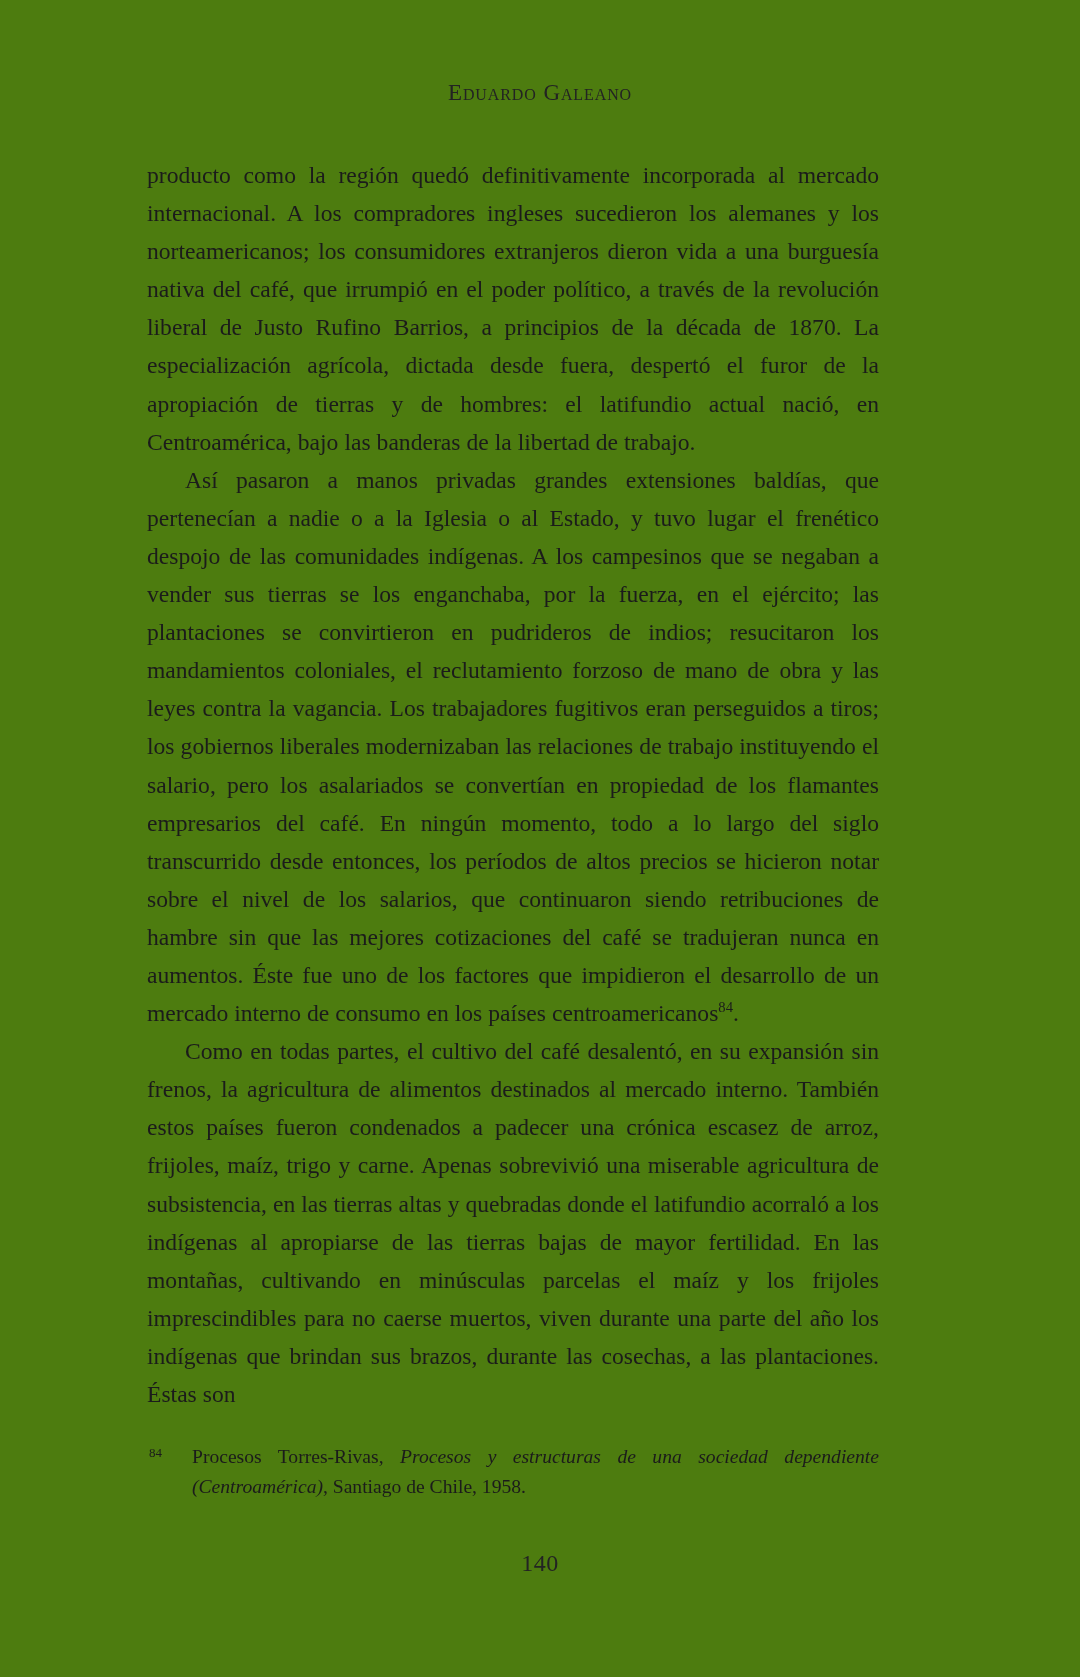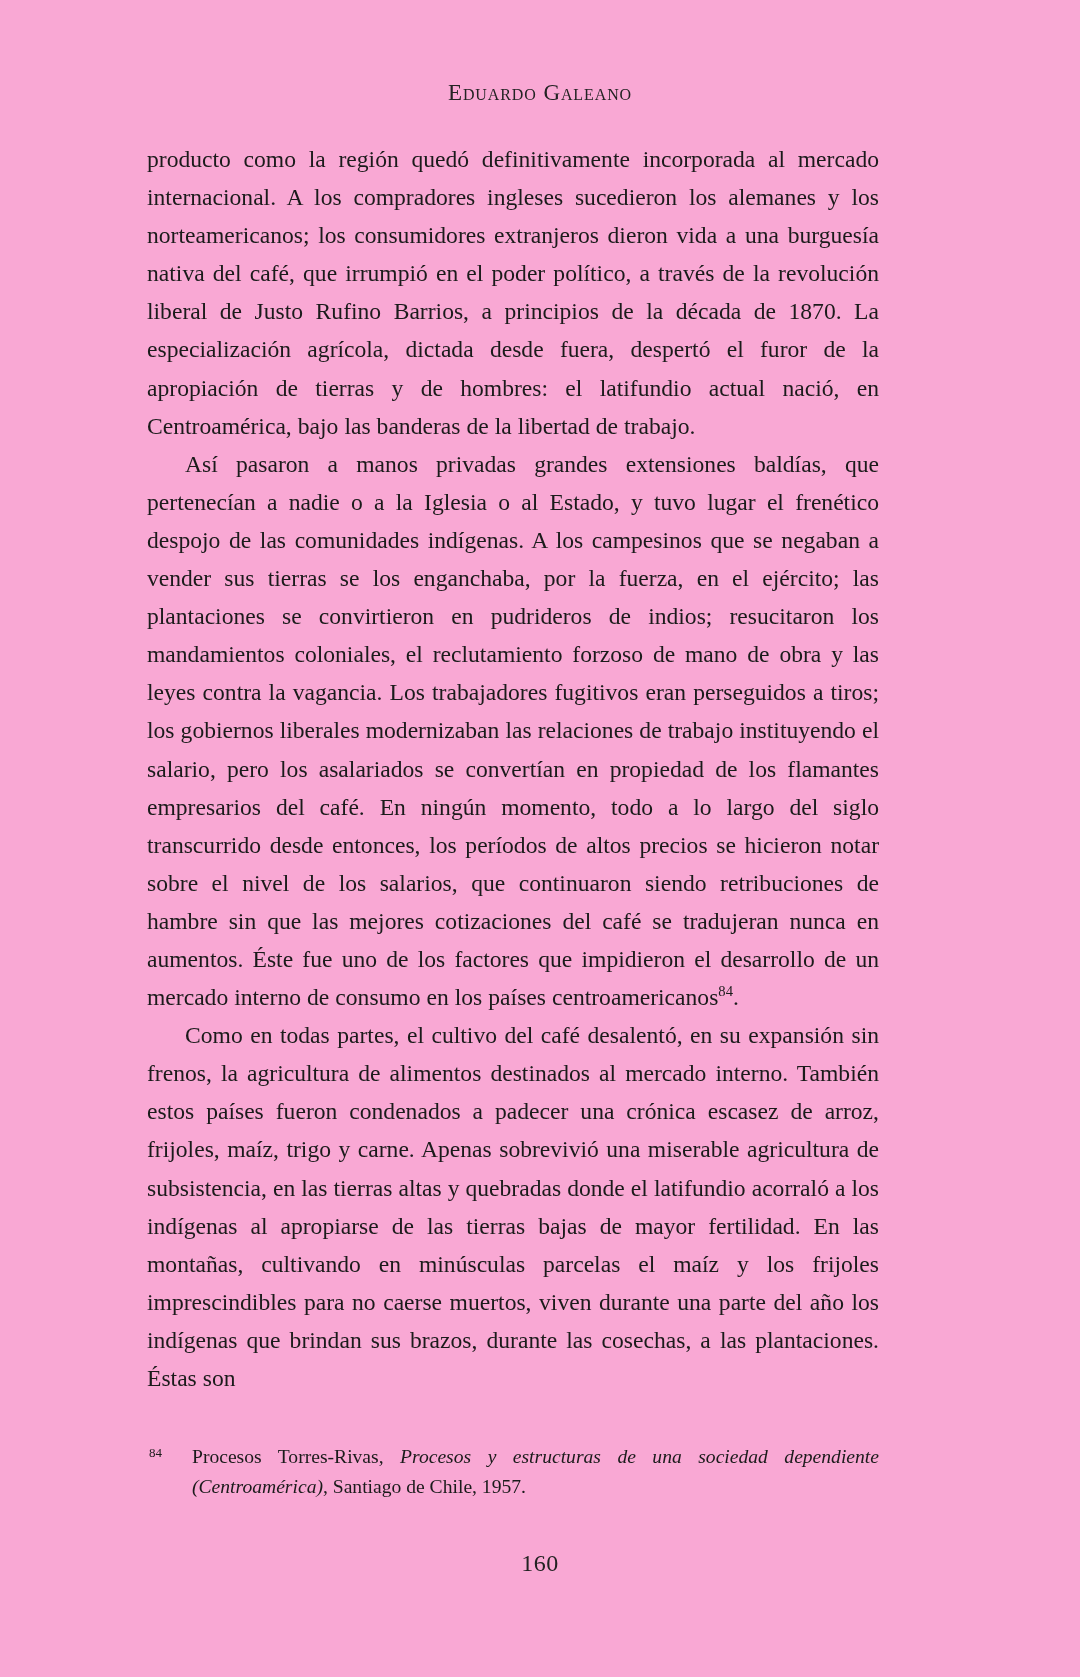--- a/index.html
+++ b/index.html
@@ -10,21 +10,21 @@
   }
   body {
     font-family: "Liberation Serif", "DejaVu Serif", serif;
     color: #1a1a1a;
   }
   #page {
     position: relative;
     width: 1080px;
     height: 1677px;
     margin: 0 auto;
-    background: #f9a8d4;
+    background: #4d7c0f;
     overflow: hidden;
   }
 
   
   .running-head {
     position: absolute;
     left: 0;
     top: 80px;
     width: 1080px;
     text-align: center;
@@ -33,21 +33,21 @@
     letter-spacing: 0.9px;
     color: #232323;
     font-variant: small-caps;
     white-space: pre;
   }
 
   
   .column {
     position: absolute;
     left: 147px;
-    top: 140px;
+    top: 156px;
     width: 732px;
   }
 
   .para {
     margin: 0;
     font-size: 23.6px;
     line-height: 38.1px;
     text-align: justify;
     text-justify: inter-word;
     color: #1b1b1b;
@@ -116,18 +116,18 @@
 
     <p class="para">producto como la región quedó definitivamente incorporada al mer­cado internacional. A los compradores ingleses sucedieron los ale­manes y los norteamericanos; los consumidores extranjeros dieron vida a una burguesía nativa del café, que irrumpió en el poder políti­co, a través de la revolución liberal de Justo Rufino Barrios, a princi­pios de la década de 1870. La especialización agrícola, dictada desde fuera, despertó el furor de la apropiación de tierras y de hombres: el latifundio actual nació, en Centroamérica, bajo las banderas de la libertad de trabajo.</p>
 
     <p class="para indent"><span>Así pasaron a manos privadas grandes extensiones baldías, que pertenecían a nadie o a la Iglesia o al Estado, y tuvo lugar el frenético despojo de las comunidades indígenas. A los campesinos que se ne­gaban a vender sus tierras se los enganchaba, por la fuerza, en el ejército; las plantaciones se convirtieron en pudrideros de indios; re­sucitaron los mandamientos coloniales, el reclutamiento forzoso de mano de obra y las leyes contra la vagancia. Los trabajadores fugiti­vos eran perseguidos a tiros; los gobiernos liberales modernizaban las relaciones de trabajo instituyendo el salario, pero los asalariados se convertían en propiedad de los flamantes empresarios del café. En ningún momento, todo a lo largo del siglo transcurrido desde enton­ces, los períodos de altos precios se hicieron notar sobre el nivel de los salarios, que continuaron siendo retribuciones de hambre sin que las mejores cotizaciones del café se tradujeran nunca en aumentos. Éste fue uno de los factores que impidieron el desarrollo de un mer­cado interno de consumo en los países centroamericanos</span><span class="sup">84</span><span>.</span></p>
 
     <p class="para indent">Como en todas partes, el cultivo del café desalentó, en su expan­sión sin frenos, la agricultura de alimentos destinados al mercado interno. También estos países fueron condenados a padecer una cró­nica escasez de arroz, frijoles, maíz, trigo y carne. Apenas sobrevivió una miserable agricultura de subsistencia, en las tierras altas y que­bradas donde el latifundio acorraló a los indígenas al apropiarse de las tierras bajas de mayor fertilidad. En las montañas, cultivando en minúsculas parcelas el maíz y los frijoles imprescindibles para no caerse muertos, viven durante una parte del año los indígenas que brindan sus brazos, durante las cosechas, a las plantaciones. Éstas son</p>
 
   </div>
 
   <div class="footnote-area">
-    <p class="footnote"><span class="fn-marker">84</span><span>Procesos Torres-Rivas, </span><span class="it">Procesos y estructuras de una sociedad dependiente (Centroamérica)</span><span>, Santiago de Chile, 1957.</span></p>
+    <p class="footnote"><span class="fn-marker">84</span><span>Procesos Torres-Rivas, </span><span class="it">Procesos y estructuras de una sociedad dependiente (Centroamérica)</span><span>, Santiago de Chile, 1958.</span></p>
   </div>
 
-  <div class="folio">160</div>
+  <div class="folio">140</div>
 
 </div>
 
 </body></html>

